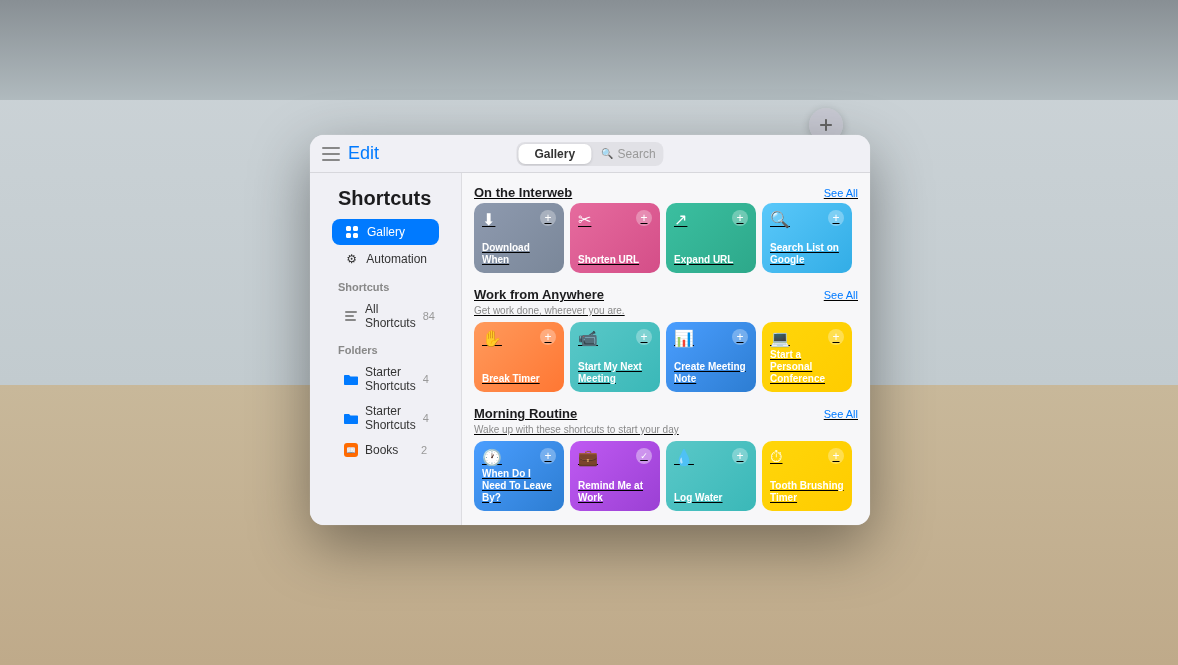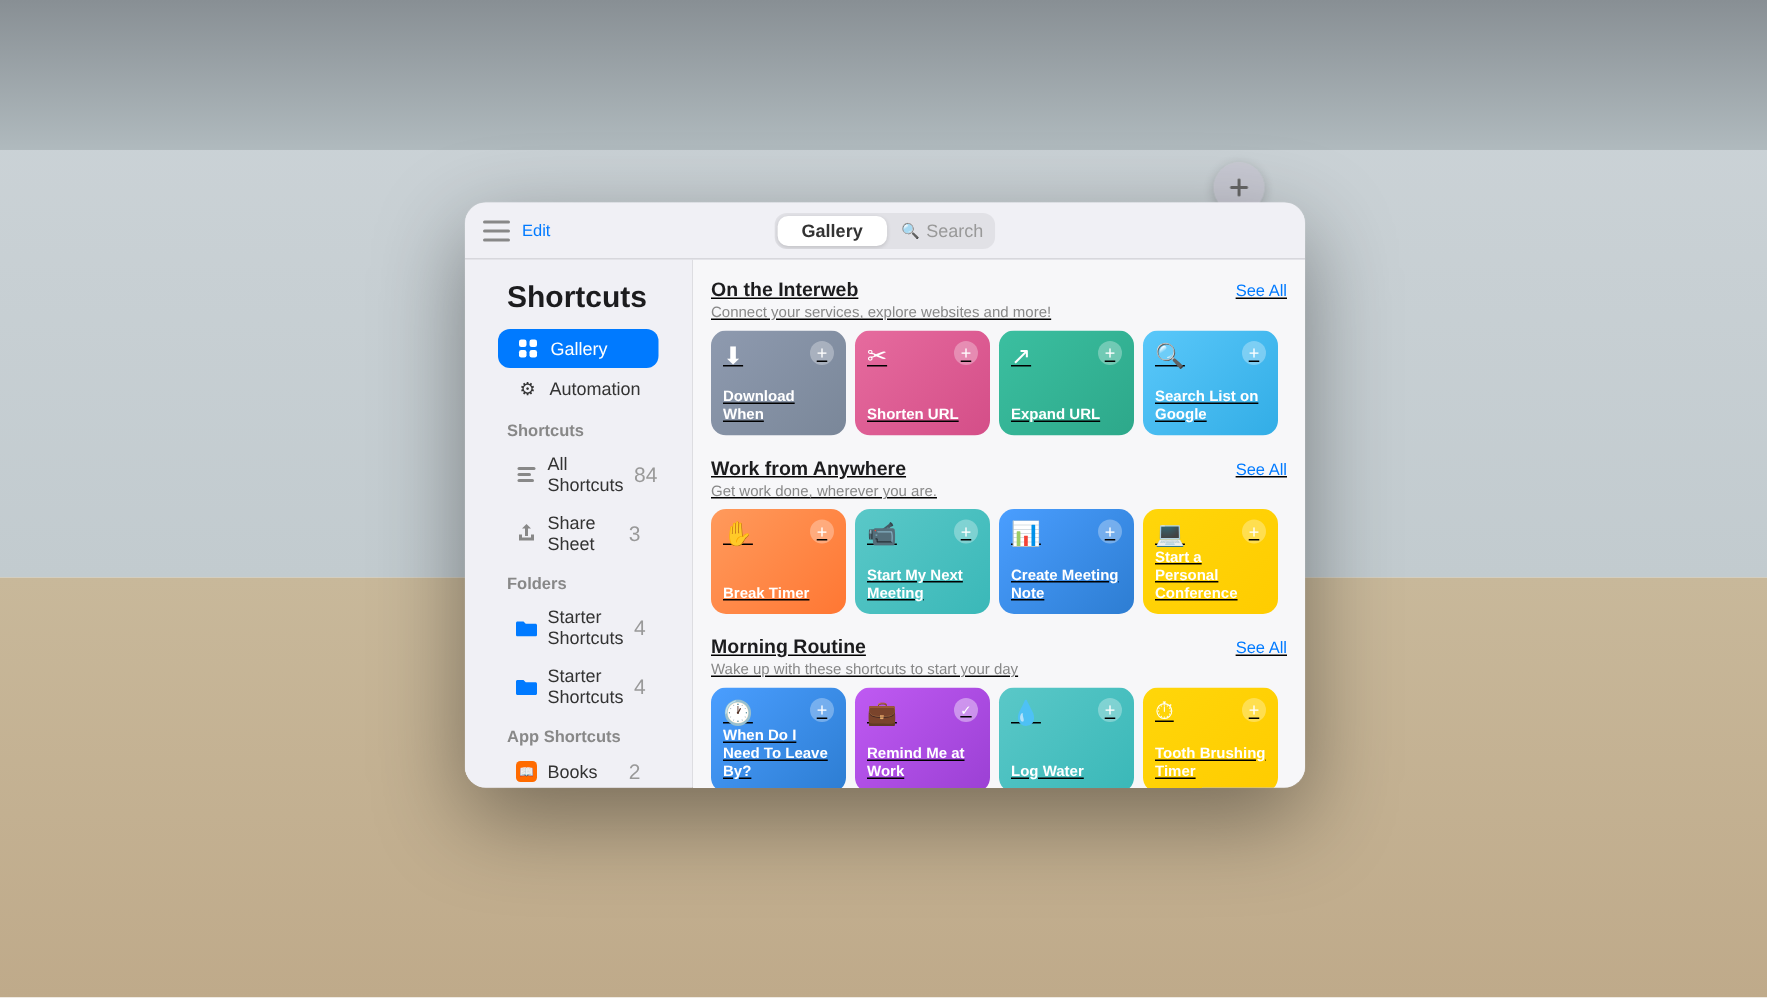--- a/index.html
+++ b/index.html
@@ -75,21 +75,21 @@
       justify-content: space-between;
       cursor: pointer;
     }
     .sidebar-toggle-icon span {
       display: block;
       height: 2px;
       background: #888;
       border-radius: 1px;
     }
     .edit-btn {
-      font-size: 11px;
+      font-size: 18px;
       color: #007aff;
       cursor: pointer;
       background: none;
       border: none;
     }
     .title-center {
       position: absolute;
       left: 50%;
       transform: translateX(-50%);
       display: flex;
@@ -160,21 +160,21 @@
     .sidebar-item .item-icon {
       width: 16px;
       height: 16px;
       display: flex;
       align-items: center;
       justify-content: center;
       font-size: 12px;
     }
     .sidebar-item .item-count {
       margin-left: auto;
-      font-size: 14px;
+      font-size: 11px;
       color: #999;
     }
     .sidebar-section-title {
       font-size: 11px;
       font-weight: 600;
       color: #888;
       padding: 8px 12px 3px;
       text-transform: none;
     }
 
@@ -362,30 +362,20 @@
         <span class="item-icon">
           <svg width="14" height="14" viewBox="0 0 14 14" fill="#888">
             <rect x="1" y="2" width="12" height="2" rx="1"></rect>
             <rect x="1" y="6" width="9" height="2" rx="1"></rect>
             <rect x="1" y="10" width="11" height="2" rx="1"></rect>
           </svg>
         </span>
         <span>All Shortcuts</span>
         <span class="item-count">84</span>
       </div>
-      <div class="sidebar-item">
-        <span class="item-icon">
-          <svg width="14" height="14" viewBox="0 0 14 14" fill="#888">
-            <path d="M7 1L10 4H8V9H6V4H4L7 1Z"></path>
-            <path d="M2 8V12H12V8H10V10H4V8H2Z"></path>
-          </svg>
-        </span>
-        <span>Share Sheet</span>
-        <span class="item-count">3</span>
-      </div>
 
       <div class="sidebar-section-title">Folders</div>
       <div class="sidebar-item">
         <span class="item-icon">
           <svg width="14" height="12" viewBox="0 0 14 12" fill="#007aff">
             <path d="M0 3C0 2.45 0.45 2 1 2H5L6.5 3.5H13C13.55 3.5 14 3.95 14 4.5V11C14 11.55 13.55 12 13 12H1C0.45 12 0 11.55 0 11V3Z"></path>
           </svg>
         </span>
         <span>Starter Shortcuts</span>
         <span class="item-count">4</span>
@@ -393,37 +383,35 @@
       <div class="sidebar-item">
         <span class="item-icon">
           <svg width="14" height="12" viewBox="0 0 14 12" fill="#007aff">
             <path d="M0 3C0 2.45 0.45 2 1 2H5L6.5 3.5H13C13.55 3.5 14 3.95 14 4.5V11C14 11.55 13.55 12 13 12H1C0.45 12 0 11.55 0 11V3Z"></path>
           </svg>
         </span>
         <span>Starter Shortcuts</span>
         <span class="item-count">4</span>
       </div>
 
-      <div class="sidebar-section-title">App Shortcuts</div>
       <div class="sidebar-item">
         <span class="item-icon" style="width:14px;height:14px;border-radius:3px;background:#ff6b00;display:flex;align-items:center;justify-content:center;font-size:8px;">📖</span>
         <span>Books</span>
         <span class="item-count">2</span>
       </div>
 
     </div>
 
     <div class="gallery-panel">
 
       <div class="gallery-section">
         <div class="section-header">
           <span class="section-title">On the Interweb</span>
           <button class="see-all-btn">See All</button>
         </div>
-        <div class="section-subtitle">Connect your services, explore websites and more!</div>
         <div class="cards-row">
           <div class="card card-gray">
             <div class="card-top">
               <span class="card-icon">⬇</span>
               <div class="card-add">+</div>
             </div>
             <span class="card-label">Download When</span>
           </div>
           <div class="card card-pink">
             <div class="card-top">

